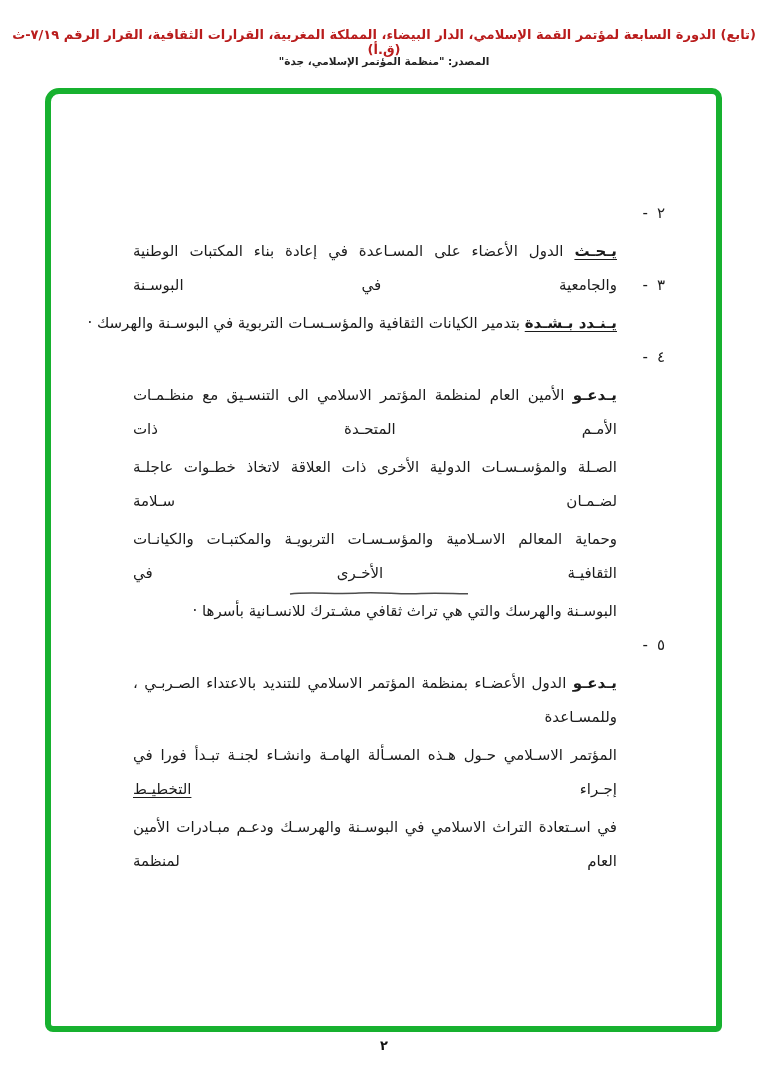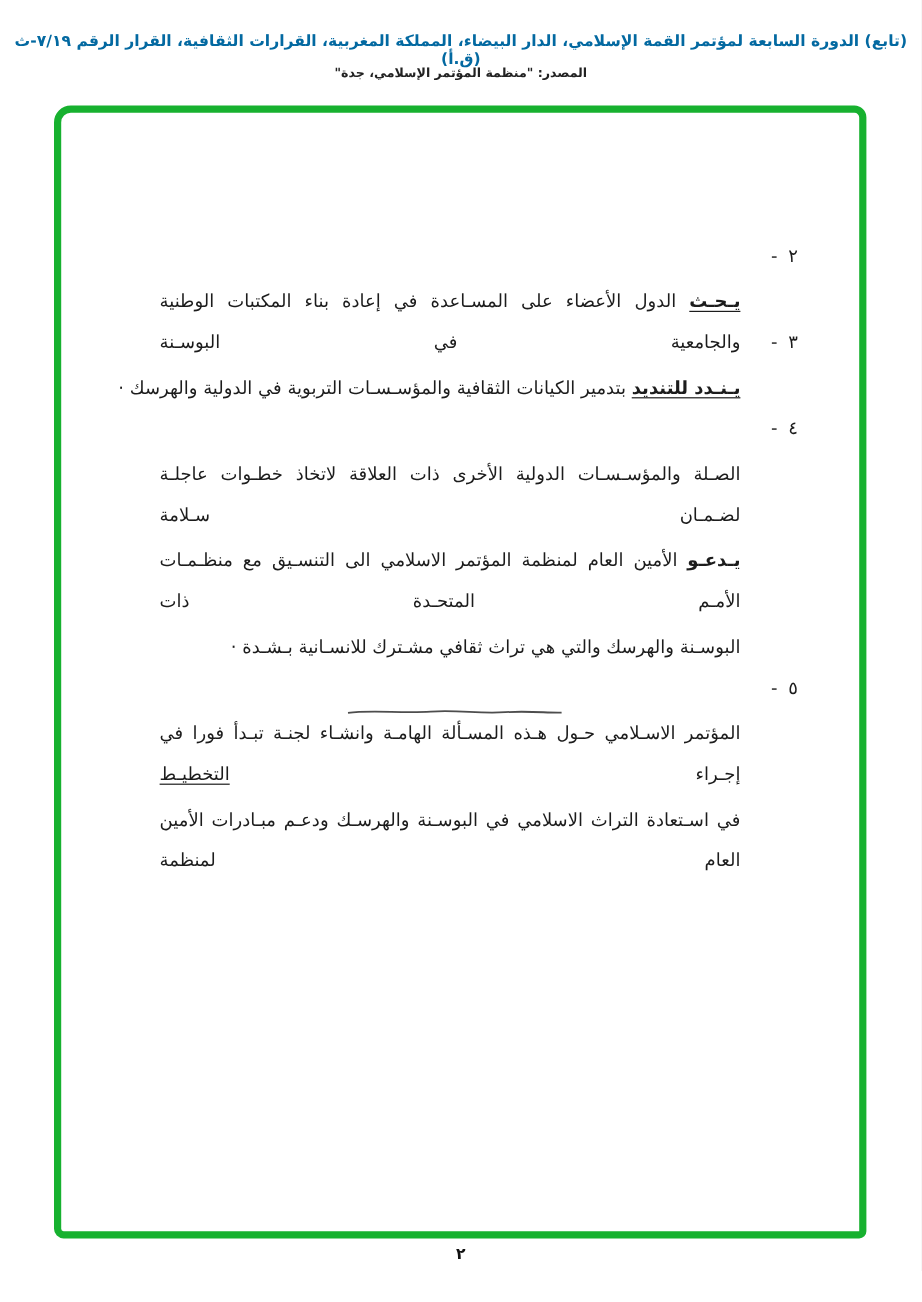--- a/index.html
+++ b/index.html
@@ -10,21 +10,21 @@
     background:#ffffff;
     font-family:"DejaVu Sans", sans-serif;
     color:#1b1b1b;
     overflow:hidden;
     margin:0 auto;
   }
   
   .hdr1{
     position:absolute;top:27px;left:0;width:768px;
     text-align:center;direction:rtl;
-    font-size:13px;font-weight:700;color:#0369a1;
+    font-size:13px;font-weight:700;color:#b91c1c;
     letter-spacing:0;
   }
   .hdr2{
     position:absolute;top:55px;left:0;width:768px;
     text-align:center;direction:rtl;
     font-size:10.5px;font-weight:700;color:#222;
   }
   
   .frame{
     position:absolute;left:45px;top:88px;width:677px;height:944px;
@@ -77,40 +77,42 @@
         <div class="textcell">
           <div class="line j"><span class="seg bold underline">يـحـث</span><span class="seg"> الدول الأعضاء على المسـاعدة في إعادة بناء المكتبات الوطنية والجامعية في البوسـنة</span></div>
         </div>
       </div>
       <div class="item">
         <div class="numcell">
           <span>٣</span>
           <span>-</span>
         </div>
         <div class="textcell">
-          <div class="line"><span class="seg bold underline">يـنـدد للتنديد</span><span class="seg"> بتدمير الكيانات الثقافية والمؤسـسـات التربوية في الدولية والهرسك ·</span></div>
+          <div class="line"><span class="seg bold underline">يـنـدد بـشـدة</span><span class="seg"> بتدمير الكيانات الثقافية والمؤسـسـات التربوية في البوسـنة والهرسك ·</span></div>
         </div>
       </div>
       <div class="item">
         <div class="numcell">
           <span>٤</span>
           <span>-</span>
         </div>
         <div class="textcell">
+          <div class="line j"><span class="seg bold">يـدعـو</span><span class="seg"> الأمين العام لمنظمة المؤتمر الاسلامي الى التنسـيق مع منظـمـات الأمـم المتحـدة ذات</span></div>
           <div class="line j"><span class="seg">الصـلة والمؤسـسـات الدولية الأخرى ذات العلاقة لاتخاذ خطـوات عاجلـة لضـمـان سـلامة</span></div>
-          <div class="line j"><span class="seg bold">يـدعـو</span><span class="seg"> الأمين العام لمنظمة المؤتمر الاسلامي الى التنسـيق مع منظـمـات الأمـم المتحـدة ذات</span></div>
-          <div class="line"><span class="seg">البوسـنة والهرسك والتي هي تراث ثقافي مشـترك للانسـانية بـشـدة ·</span></div>
+          <div class="line j"><span class="seg">وحماية المعالم الاسـلامية والمؤسـسـات التربويـة والمكتبـات والكيانـات الثقافيـة الأخـرى في</span></div>
+          <div class="line"><span class="seg">البوسـنة والهرسك والتي هي تراث ثقافي مشـترك للانسـانية بأسرها ·</span></div>
         </div>
       </div>
       <div class="item">
         <div class="numcell">
           <span>٥</span>
           <span>-</span>
         </div>
         <div class="textcell">
+          <div class="line j"><span class="seg bold">يـدعـو</span><span class="seg"> الدول الأعضـاء بمنظمة المؤتمر الاسلامي للتنديد بالاعتداء الصـربـي ، وللمسـاعدة</span></div>
           <div class="line j"><span class="seg">المؤتمر الاسـلامي حـول هـذه المسـألة الهامـة وانشـاء لجنـة تبـدأ فورا في إجـراء </span><span class="seg underline">التخطيـط</span></div>
           <div class="line j"><span class="seg">في اسـتعادة التراث الاسلامي في البوسـنة والهرسـك ودعـم مبـادرات الأمين العام لمنظمة</span></div>
         </div>
       </div>
     </div>
 
   <div class="divider">
     <svg width="184" height="14" viewBox="0 0 184 14">
       <path d="M3,7 C22,4.5 48,7.5 72,6 C96,4.5 112,8 134,6.5 C154,5.3 170,7.2 181,6.8" stroke="#3a3a3a" stroke-width="1.5" fill="none" opacity="0.9"></path>
     </svg>

